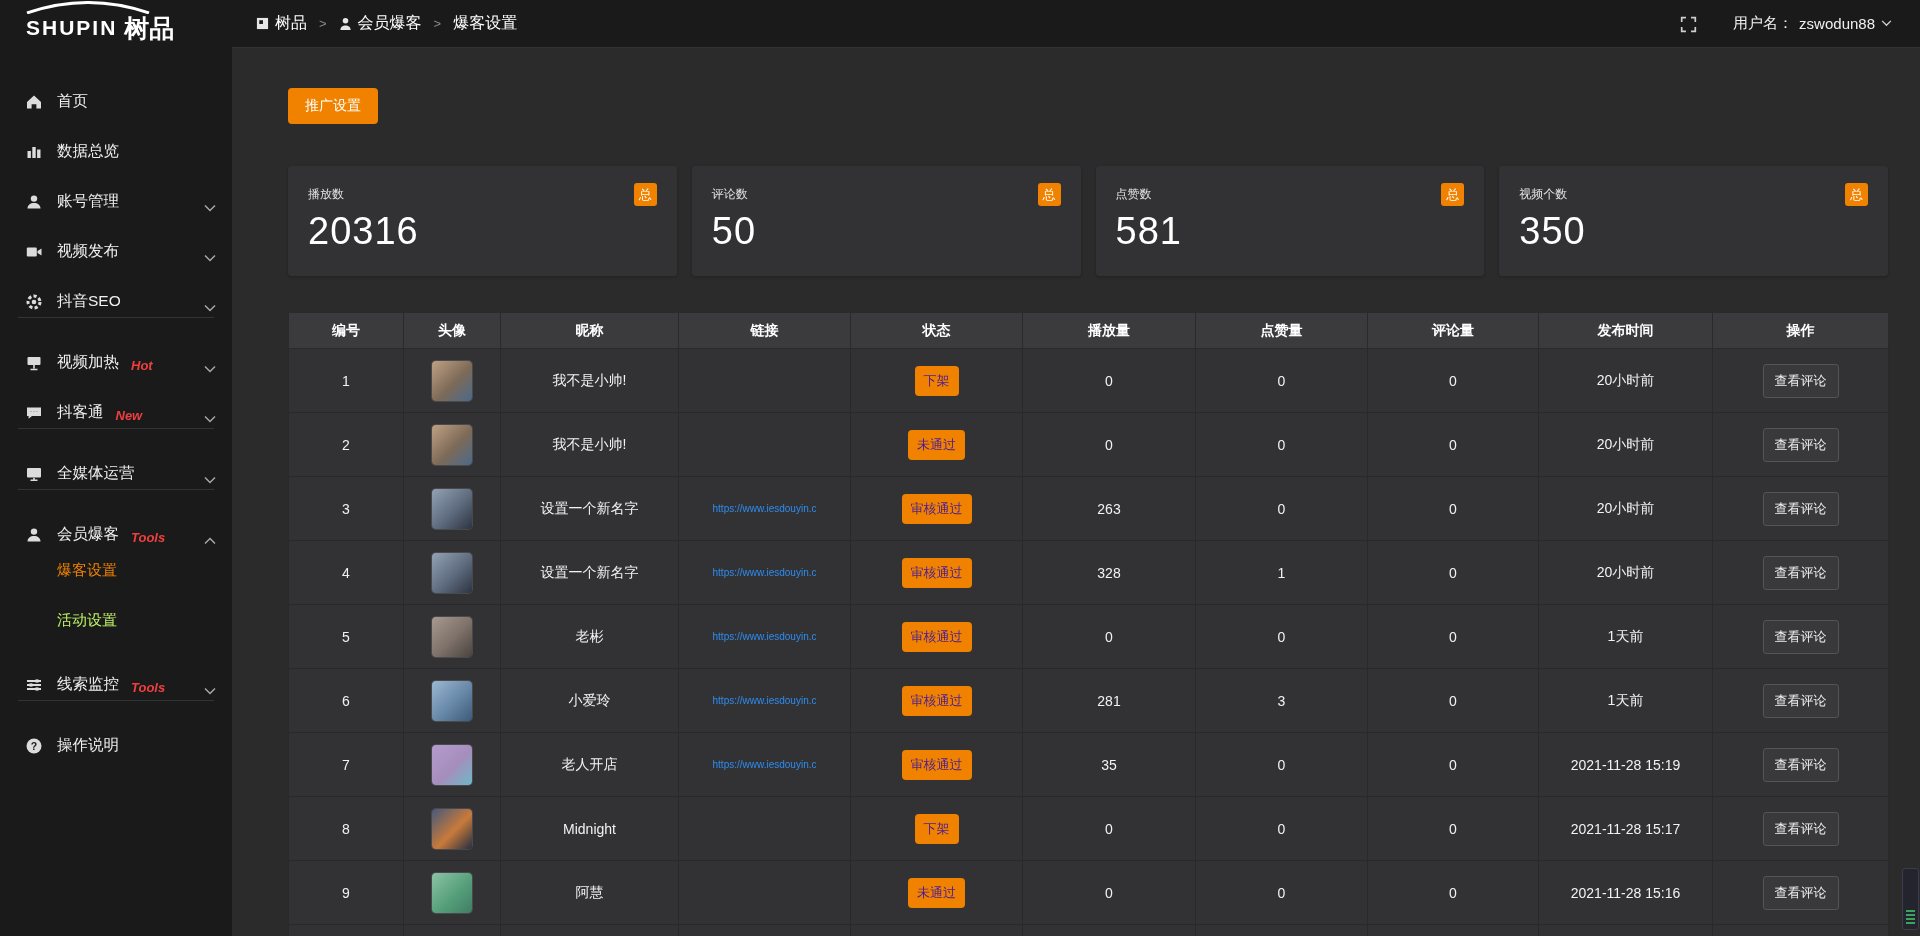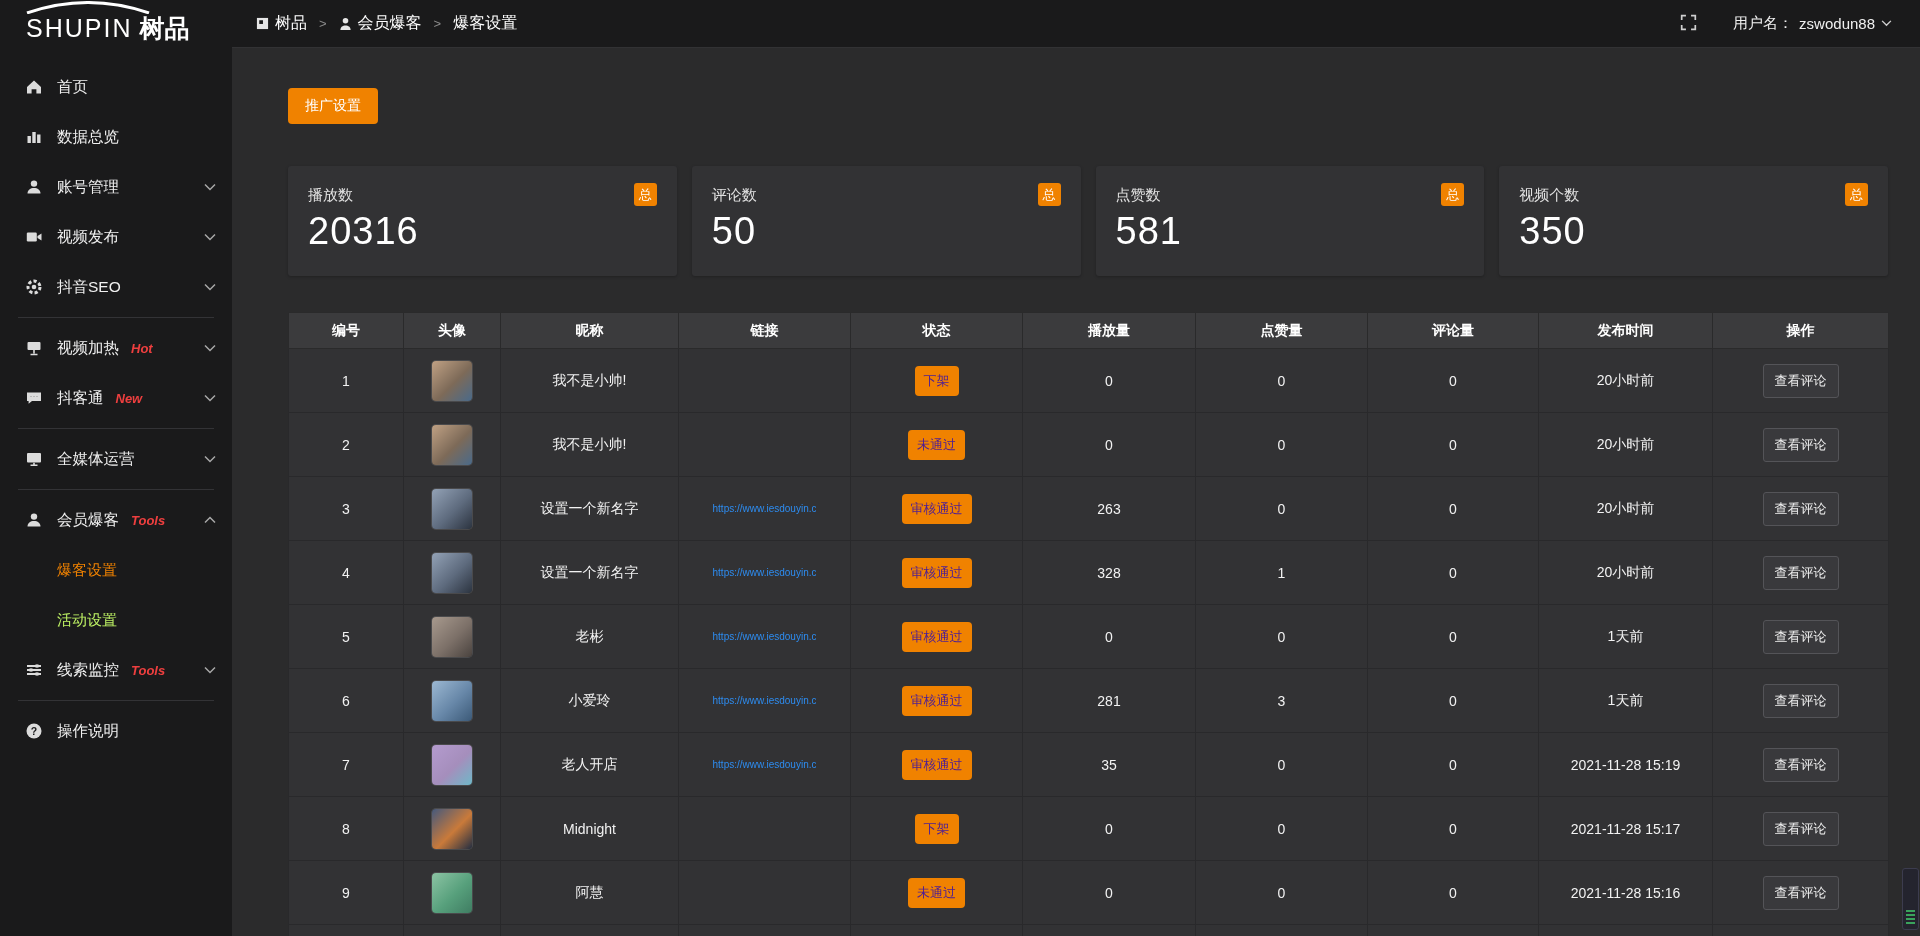--- a/index.html
+++ b/index.html
@@ -3,53 +3,53 @@
 <meta charset="utf-8">
 <style>
   * { margin:0; padding:0; box-sizing:border-box; }
   html,body { width:1920px; height:936px; overflow:hidden; background:#2b2b2c;
     font-family:"Liberation Sans","DejaVu Sans",sans-serif; color:#e8e8e8; }
 
   
   .sidebar { position:fixed; left:0; top:0; bottom:0; width:232px; background:#1a1a1b; z-index:20; }
   .logo { height:48px; display:flex; align-items:center; padding-left:26px; position:relative; }
   .logo-arc { position:absolute; left:22px; top:1px; }
-  .logo-en { font-size:25px; font-weight:400; letter-spacing:2px; color:#fff; margin-top:8px; }
+  .logo-en { font-size:21px; font-weight:700; letter-spacing:2px; color:#fff; margin-top:8px; }
   .logo-cn { font-size:25px; font-weight:800; color:#fff; margin:8px 0 0 7px; }
   .side-nav { padding-top:14px; }
-  .side-item { height:50px; display:flex; align-items:center; padding:0 16px 0 24px; cursor:pointer; }
+  .side-item { height:50px; display:flex; align-items:flex-end; padding:0 16px 0 24px; cursor:pointer; }
   .side-ico { width:20px; height:20px; display:flex; align-items:center; justify-content:center; margin-right:13px; flex:0 0 20px; }
   .side-label { font-size:15.5px; color:#f0f0f0; }
   .side-badge { font-size:13px; font-weight:bold; font-style:italic; margin-left:12px; }
   .side-chev { margin-left:auto; display:flex; align-items:center; }
   .side-sub { height:50px; display:flex; align-items:center; padding-left:57px; font-size:15px; color:#bef264; cursor:pointer; }
   .side-sub.active { color:var(--accent); }
   .side-divider { height:1px; background:#333336; margin:5px 18px; }
 
   
   .topbar { position:fixed; left:232px; right:0; top:0; height:48px; background:#1a1a1b;
     border-bottom:1px solid #323234; display:flex; align-items:center; padding:0 28px 0 24px; z-index:10; }
   .crumbs { display:flex; align-items:center; gap:10px; }
   .crumb { display:flex; align-items:center; gap:6px; cursor:pointer; }
   .crumb-icon { display:flex; align-items:center; }
   .crumb-label { font-size:16px; color:#fff; }
   .crumb-sep { color:#8a8a8a; font-size:13px; margin:0 2px; }
-  .top-right { margin-left:auto; display:flex; align-items:flex-start; gap:36px; }
+  .top-right { margin-left:auto; display:flex; align-items:flex-end; gap:36px; }
   .fullscreen-btn { display:flex; align-items:center; cursor:pointer; }
   .user-wrap { display:flex; align-items:center; gap:6px; font-size:15px; color:#f0f0f0; cursor:pointer; }
 
   
   .main { margin-left:232px; padding:88px 32px 0 56px; }
   .promo-btn { background:var(--accent); color:#fff; border:none; border-radius:4px;
     font-size:14px; padding:9px 17px; cursor:pointer; font-family:inherit; }
   .stats { display:grid; grid-template-columns:repeat(4,1fr); gap:15px; margin-top:42px; }
   .stat-card { background:#323234; border-radius:3px; padding:17px 20px 20px; height:110px;
     box-shadow:0 1px 3px rgba(0,0,0,.25); }
   .stat-top { display:flex; align-items:flex-start; justify-content:space-between; }
-  .stat-label { font-size:15px; color:#e2e2e2; padding-top:3px; }
+  .stat-label { font-size:12px; color:#e2e2e2; padding-top:3px; }
   .stat-badge { background:var(--accent); color:#fff; width:23px; height:23px; border-radius:3px;
     font-size:13px; display:flex; align-items:center; justify-content:center; }
   .stat-value { font-size:38px; font-weight:400; color:#fff; margin-top:4px; letter-spacing:1px; }
 
   
   .grid-wrap { margin-top:36px; }
   table.grid { width:1600px; table-layout:fixed; border-collapse:collapse; background:#323234; }
   .grid th { background:#3b3b3d; height:36px; font-size:14px; font-weight:700; color:#fff;
     border:1px solid #2a2a2b; text-align:center; }
   .grid td { height:64px; border:1px solid #29292b; text-align:center; font-size:14px; color:#f2f2f2;

